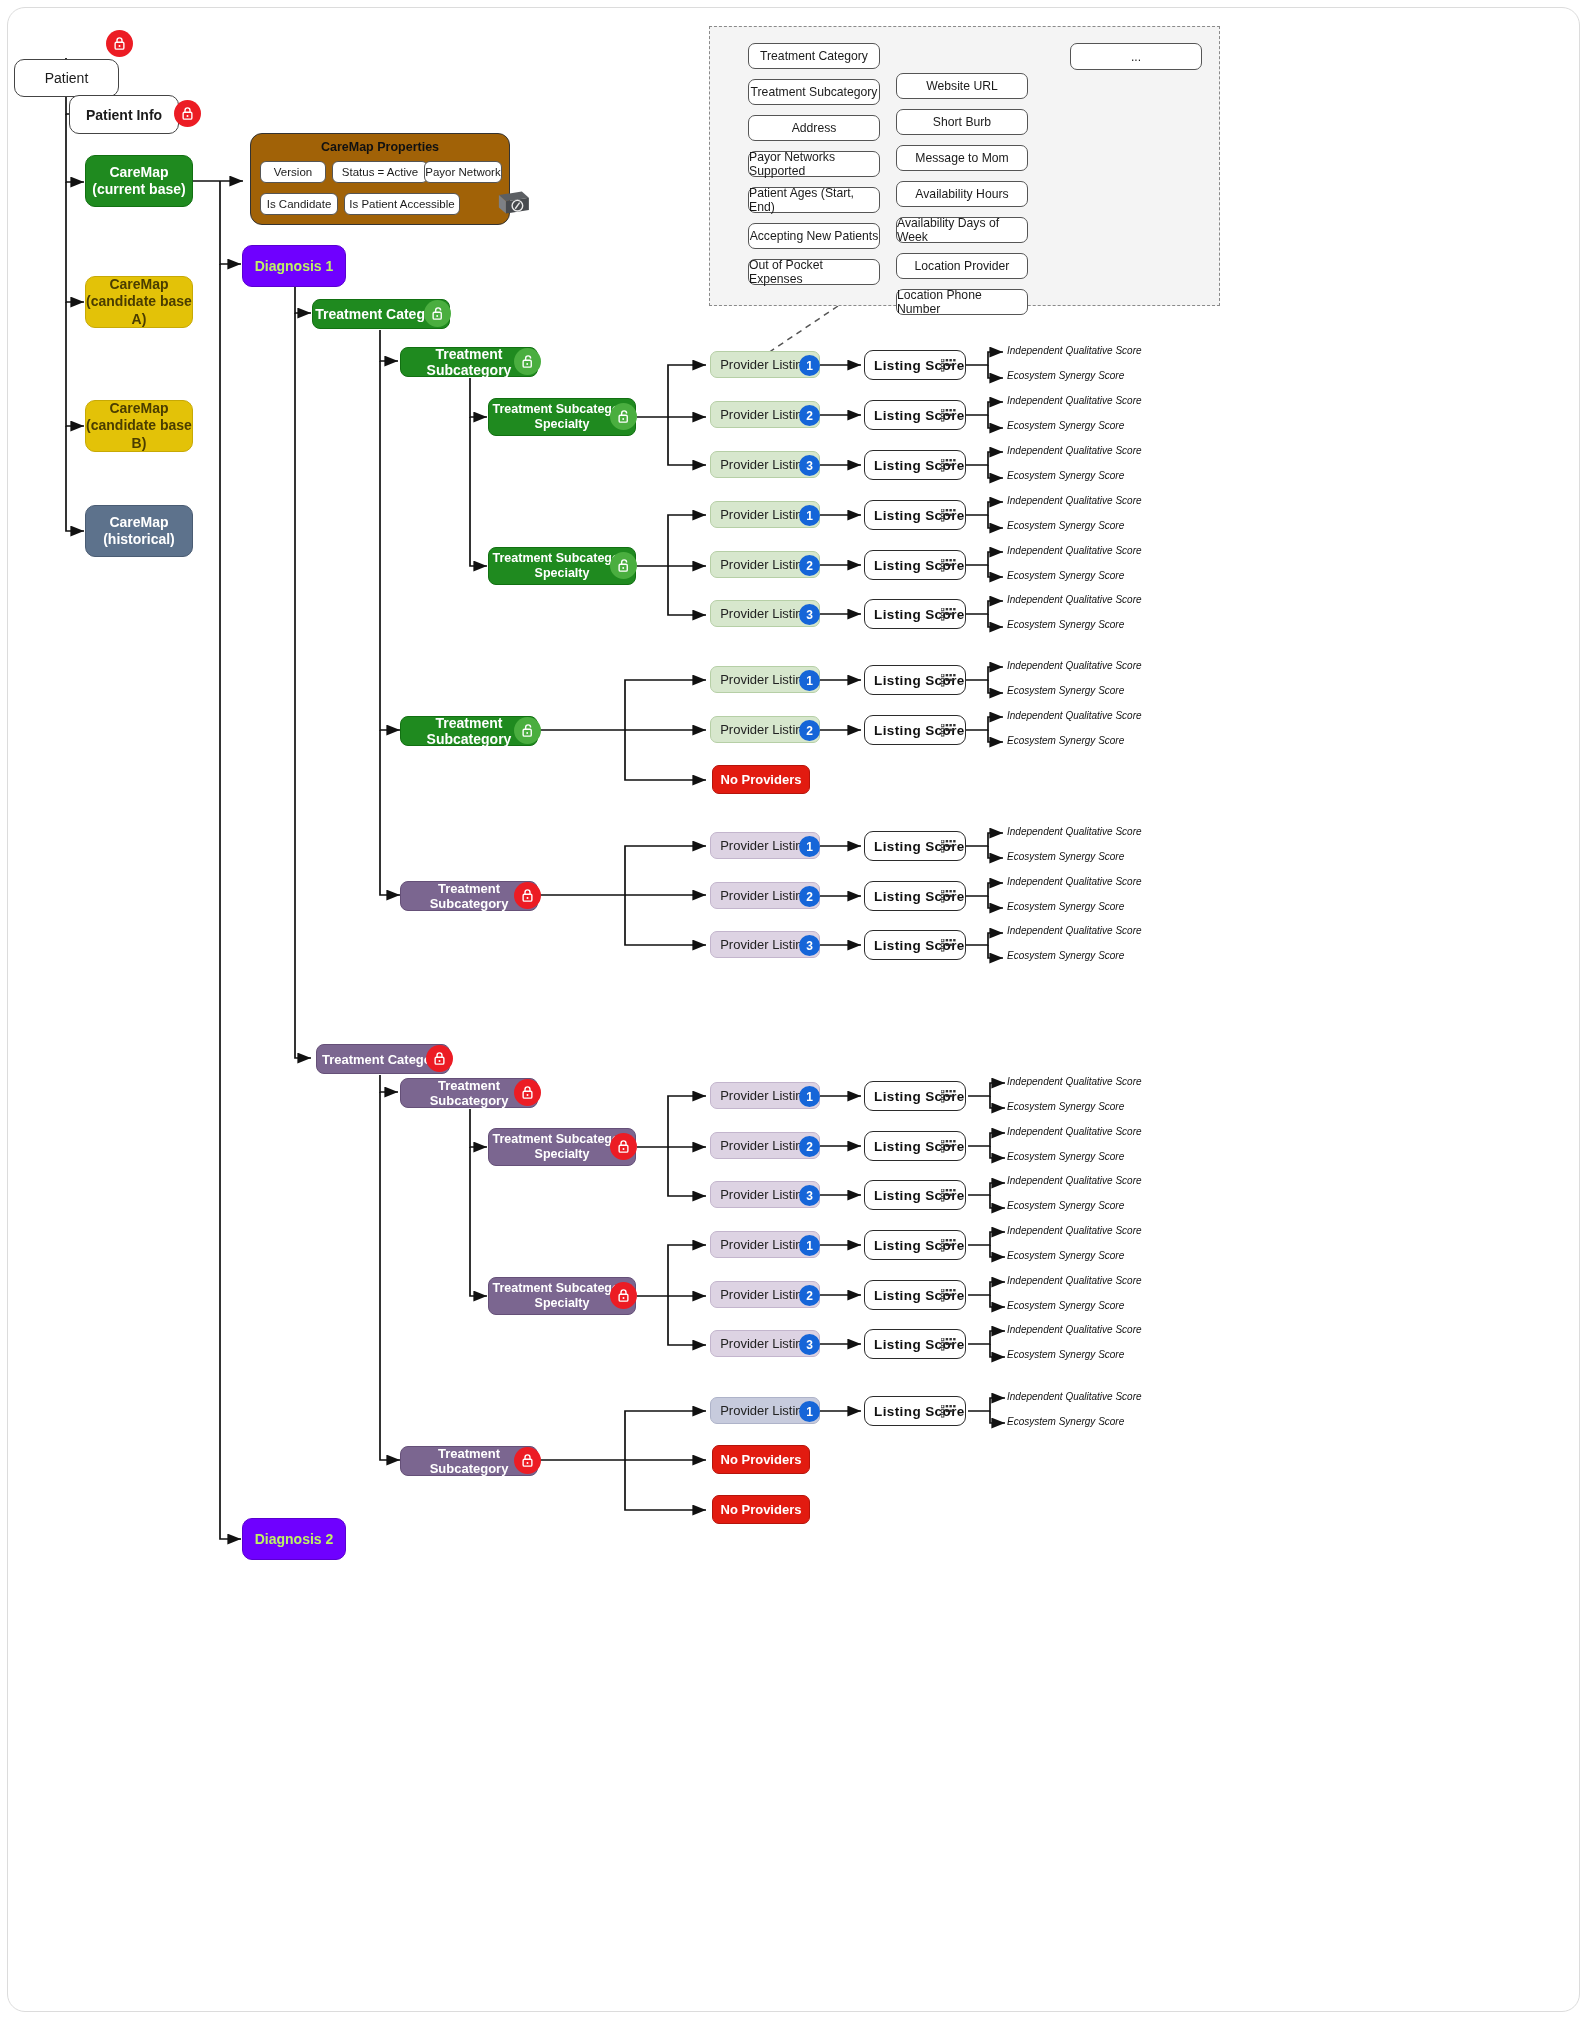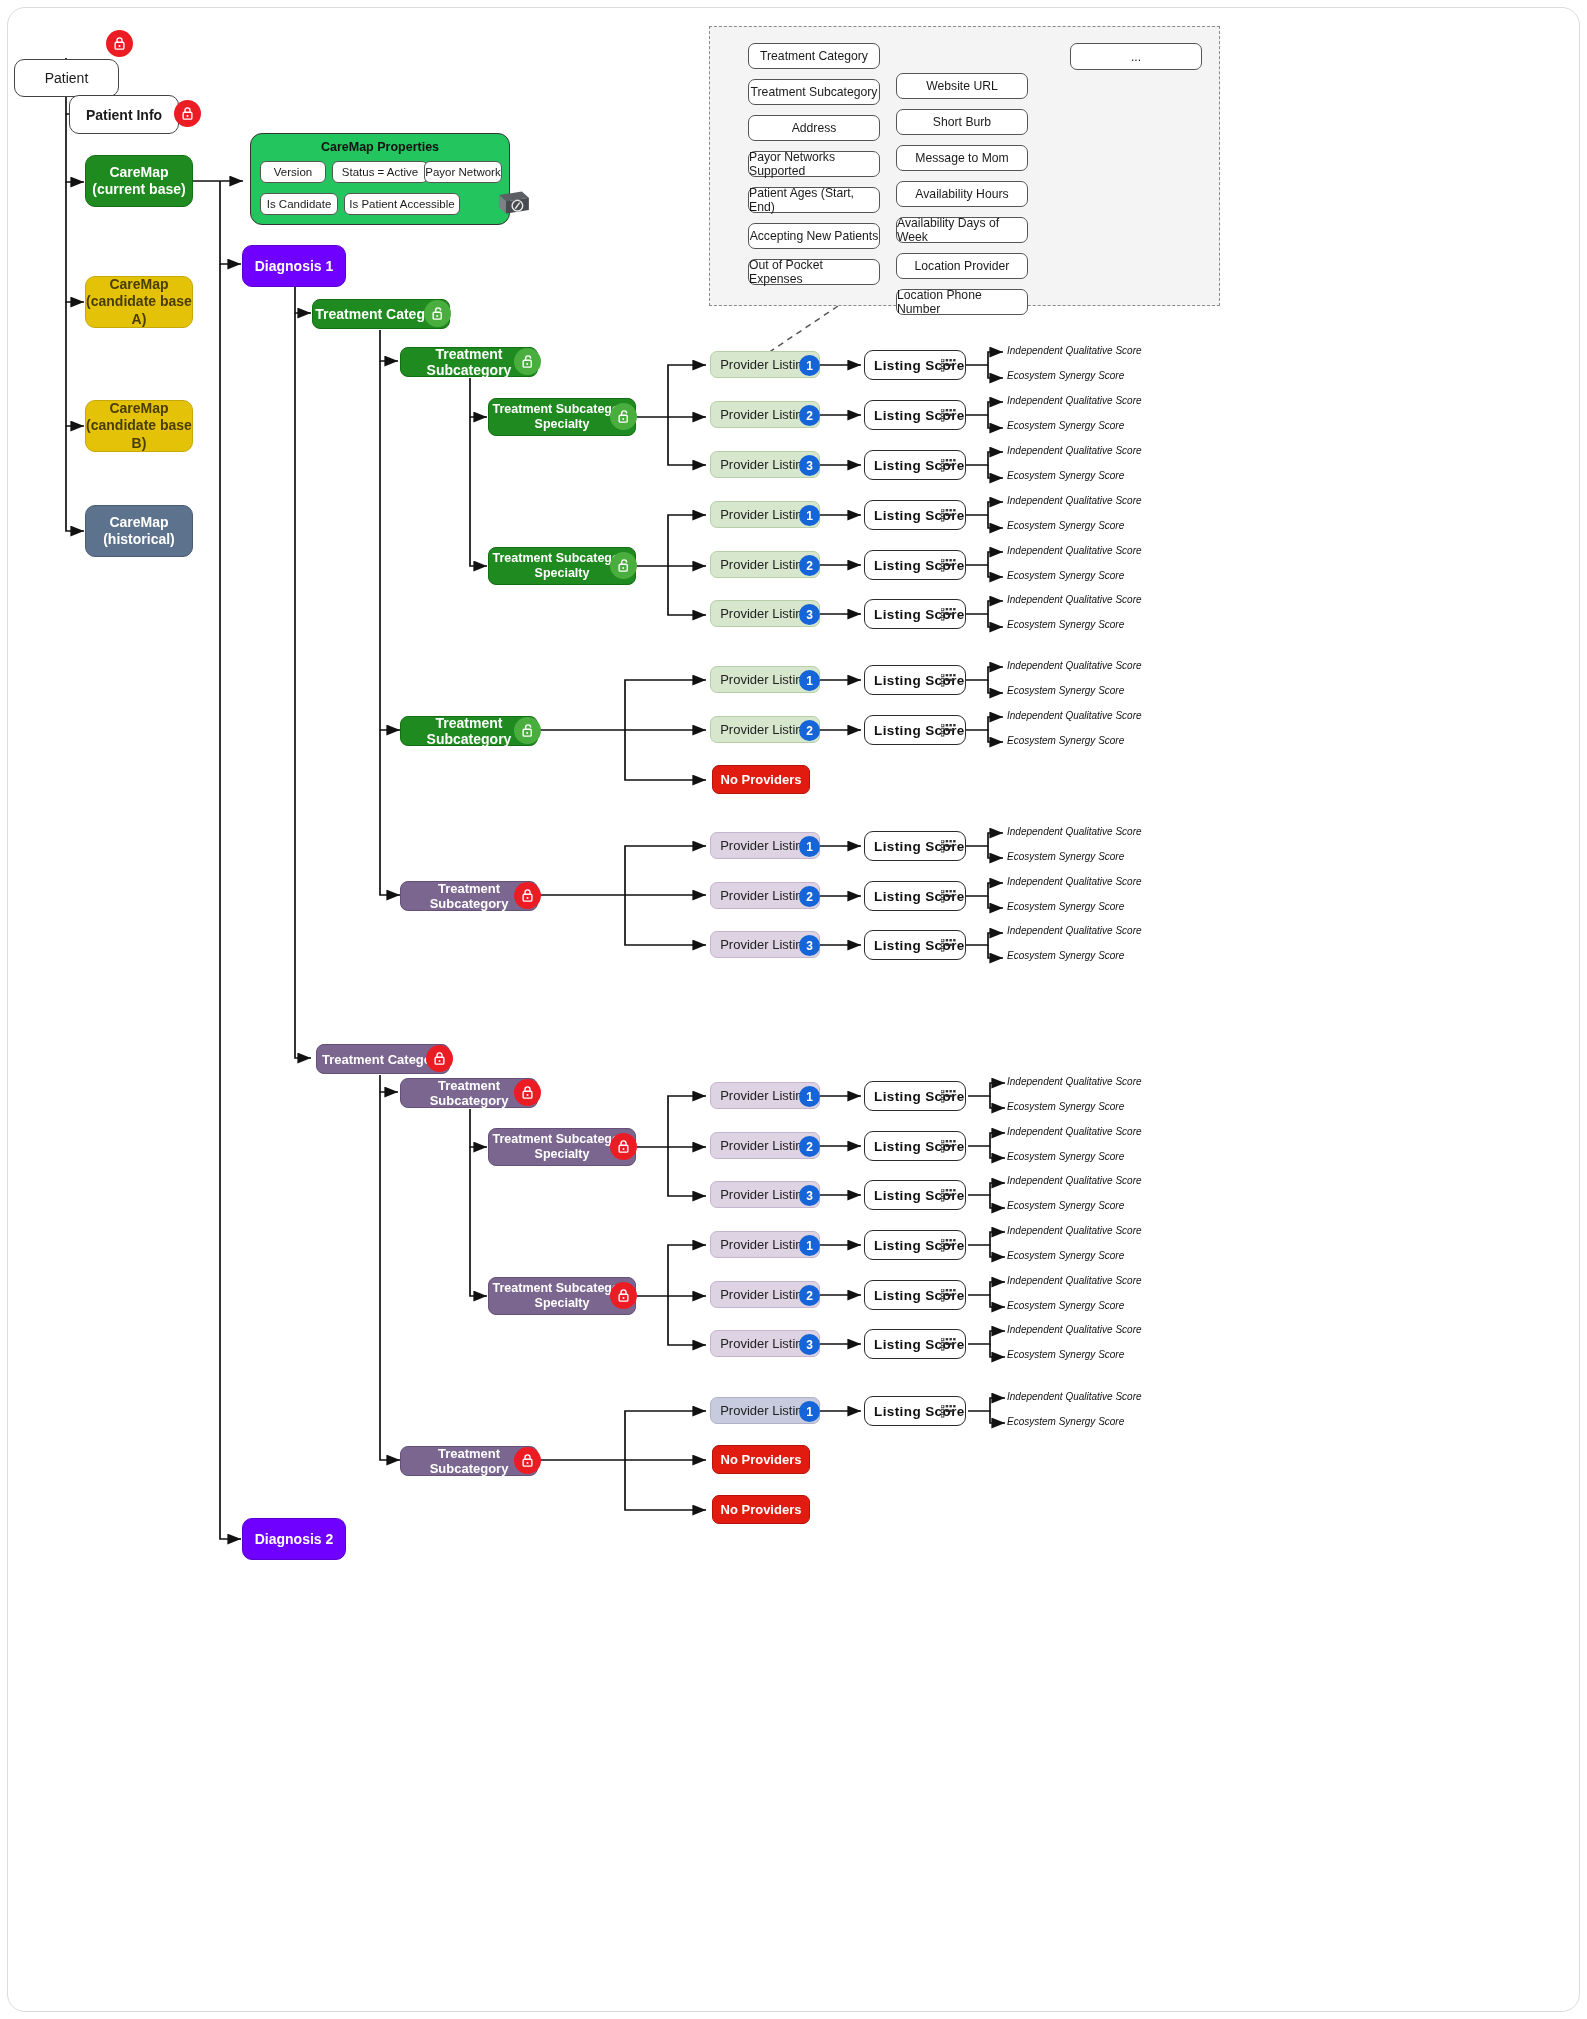--- a/index.html
+++ b/index.html
@@ -12,21 +12,21 @@
 
   
   .n-white{background:#fff;border:1.6px solid #444;color:#1b1b1b;font-size:14px;}
   
   .n-green{background:#1f8a1f;border:1.6px solid #127012;color:#fff;font-weight:bold;font-size:14px;}
   
   .n-yellow{background:#e3c208;border:1.6px solid #c7a905;color:#4a3d00;font-weight:bold;font-size:14px;}
   
   .n-slate{background:#5d728c;border:1.6px solid #4a5c73;color:#fff;font-weight:bold;font-size:14px;}
   
-  .n-violet{background:#6f00ff;border:1.6px solid #5a00d0;color:#ffffff;font-weight:bold;font-size:14px;}
+  .n-violet{background:#6f00ff;border:1.6px solid #5a00d0;color:#bef264;font-weight:bold;font-size:14px;}
   
   .n-mauve{background:#7b6690;border:1.6px solid #655078;color:#fff;font-weight:bold;font-size:13px;}
   
   .n-red{background:#e21b10;border:1.6px solid #b5140b;color:#fff;font-weight:bold;font-size:13px;}
   
   .n-pgreen{background:#d7e7cd;border:1.4px solid #b6cfa6;color:#222;font-size:13px;border-radius:7px;}
   
   .n-pmauve{background:#ddd3e3;border:1.4px solid #c3b5cd;color:#222;font-size:13px;border-radius:7px;}
   
   .n-pblue{background:#c7cbdd;border:1.4px solid #aeb3c9;color:#222;font-size:13px;border-radius:7px;}
@@ -50,21 +50,21 @@
 
   
   #props-panel{position:absolute;left:709px;top:26px;width:511px;height:280px;
     background:#f4f4f4;border:1.5px dashed #8a8a8a;box-sizing:border-box;}
   .prop-col{position:absolute;top:16px;}
   .prop-chip{width:100%;height:26px;margin-bottom:10px;background:#fff;border:1.4px solid #555;
     border-radius:7px;font-size:12.2px;color:#1b1b1b;display:flex;align-items:center;
     justify-content:center;box-sizing:border-box;}
 
   
-  #cm-card{position:absolute;left:250px;top:133px;width:260px;height:92px;background:#22c55e;
+  #cm-card{position:absolute;left:250px;top:133px;width:260px;height:92px;background:#a16207;
     border:1.5px solid #333;border-radius:12px;box-sizing:border-box;}
   #cm-title{position:absolute;left:0;right:0;top:6px;text-align:center;font-size:12.5px;
     font-weight:bold;color:#111;}
   .cm-chip{position:absolute;height:22px;background:#fff;border:1.2px solid #555;border-radius:6px;
     font-size:11.5px;color:#1b1b1b;display:flex;align-items:center;justify-content:center;
     box-sizing:border-box;}
 
   .grid-icon{position:absolute;width:15px;height:13px;}
   .code-icon{position:absolute;width:36px;height:30px;}
   #frame{position:absolute;left:7px;top:7px;width:1573px;height:2005px;

